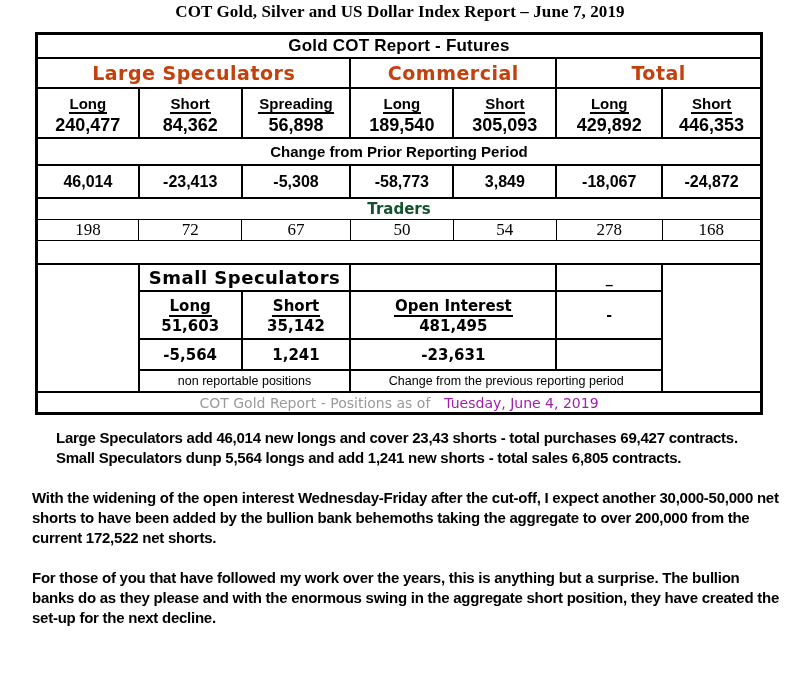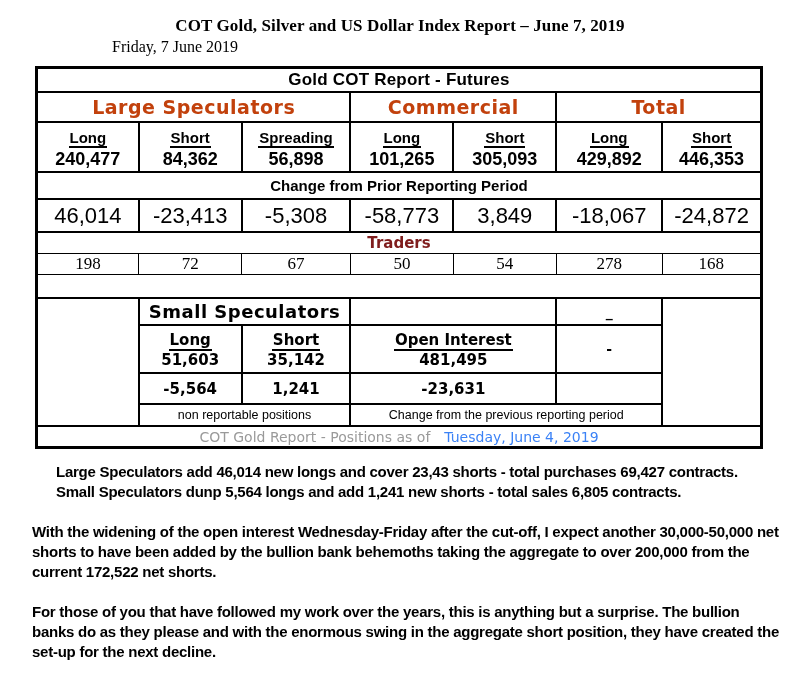--- a/index.html
+++ b/index.html
@@ -3,21 +3,21 @@
 <meta charset="utf-8">
 <style>
   html,body{margin:0;padding:0;background:#ffffff;}
   body{width:800px;height:684px;font-family:"Liberation Sans",sans-serif;color:#000;}
 
   .page{width:800px;height:684px;overflow:hidden;background:#fff;}
 
   .doc-title{
     font-family:"Liberation Serif",serif;
     font-weight:bold;font-size:17px;
-    text-align:center;padding-top:16px;letter-spacing:0.1px;
+    text-align:center;padding-top:2px;letter-spacing:0.1px;
   }
   .doc-date{
     font-family:"Liberation Serif",serif;
     font-size:16px;margin-left:112px;margin-top:2px;
   }
 
   table.cot{
     border-collapse:collapse;table-layout:fixed;
     width:728px;margin:10px 0 0 35px;
     border:3px solid #000;
@@ -31,25 +31,25 @@
   tr.group-row td{
     font-family:"DejaVu Sans",sans-serif;font-weight:bold;font-size:19px;
     color:#c2410c;height:28px;letter-spacing:0.5px;
   }
   tr.poshdr-row td{height:48px;}
   .colhdr{font-size:15px;font-weight:bold;line-height:20px;margin-top:3px;}
   .colhdr .u{border-bottom:2px solid #000;padding:0 1px;}
   .posval{font-size:18px;font-weight:bold;line-height:22px;}
 
   tr.changelabel-row td{font-size:15px;font-weight:bold;height:25px;}
-  tr.changeval-row td{font-size:22px;font-weight:normal;height:31px;}
+  tr.changeval-row td{font-size:16px;font-weight:bold;height:31px;}
 
   tr.traderslabel-row td{
     font-family:"DejaVu Sans",sans-serif;font-weight:bold;font-size:15px;
-    color:#7f1d1d;height:20px;border-width:1px;
+    color:#14532d;height:20px;border-width:1px;
   }
   tr.tradersval-row td{
     font-family:Liberation Serif, serif;font-size:17px;height:20px;border-width:1px;margin-top:29px;
   }
   tr.empty-row td{height:22px;border-width:1px 3px;}
 
   tr.ss-head-row td{height:25px;}
   .ss-label{
     font-family:"DejaVu Sans",sans-serif;font-weight:bold;font-size:18px;
     color:#000000;letter-spacing:0.5px;
@@ -58,36 +58,35 @@
   tr.ss-val-row td{height:46px;}
   .ss-colhdr{font-family:"DejaVu Sans",sans-serif;font-size:15px;font-weight:bold;line-height:19px;margin-top:4px;}
   .ss-colhdr .u{border-bottom:2px solid #000;padding:0 1px;}
   .ss-posval{font-family:"DejaVu Sans",sans-serif;font-size:15px;font-weight:bold;line-height:21px;}
   tr.ss-change-row td{font-family:"DejaVu Sans",sans-serif;font-size:15px;font-weight:bold;height:29px;}
   tr.caption-row td{font-size:12.5px;height:20px;border-width:1px 2px;}
   tr.footer-row td{
     font-family:"DejaVu Sans",sans-serif;font-size:14px;height:19px;
     color:#9a9a9a;border-width:2px 3px 3px 3px;
   }
-  .footer-date{color:#3b82f6;margin-left:14px;}
+  .footer-date{color:#a21caf;margin-left:14px;}
 
   .analysis{
     margin:13px 18px 0 32px;
     font-size:15px;font-weight:bold;line-height:20px;letter-spacing:-0.25px;
   }
   .analysis .para{margin:0 0 20px 0;}
   .analysis .line{display:block;margin-left:24px;}
 </style>
 </head>
 <body>
 
 <div class="page">
 
   <div class="doc-title">COT Gold, Silver and US Dollar Index Report – June 7, 2019</div>
-  <div class="doc-date">Friday, 7 June 2019</div>
 
   <table class="cot">
     <colgroup>
       <col style="width:14.1%">
         <col style="width:14.2%">
         <col style="width:15.0%">
       <col style="width:14.2%">
         <col style="width:14.2%">
         <col style="width:14.6%">
         <col style="width:13.7%">
@@ -112,21 +111,21 @@
       <td>
         <div class="colhdr"><span class="u">Short</span></div>
         <div class="posval">84,362</div>
       </td>
       <td>
         <div class="colhdr"><span class="u">Spreading</span></div>
         <div class="posval">56,898</div>
       </td>
       <td>
         <div class="colhdr"><span class="u">Long</span></div>
-        <div class="posval">101,265</div>
+        <div class="posval">189,540</div>
       </td>
       <td>
         <div class="colhdr"><span class="u">Short</span></div>
         <div class="posval">305,093</div>
       </td>
       <td>
         <div class="colhdr"><span class="u">Long</span></div>
         <div class="posval">429,892</div>
       </td>
       <td>

